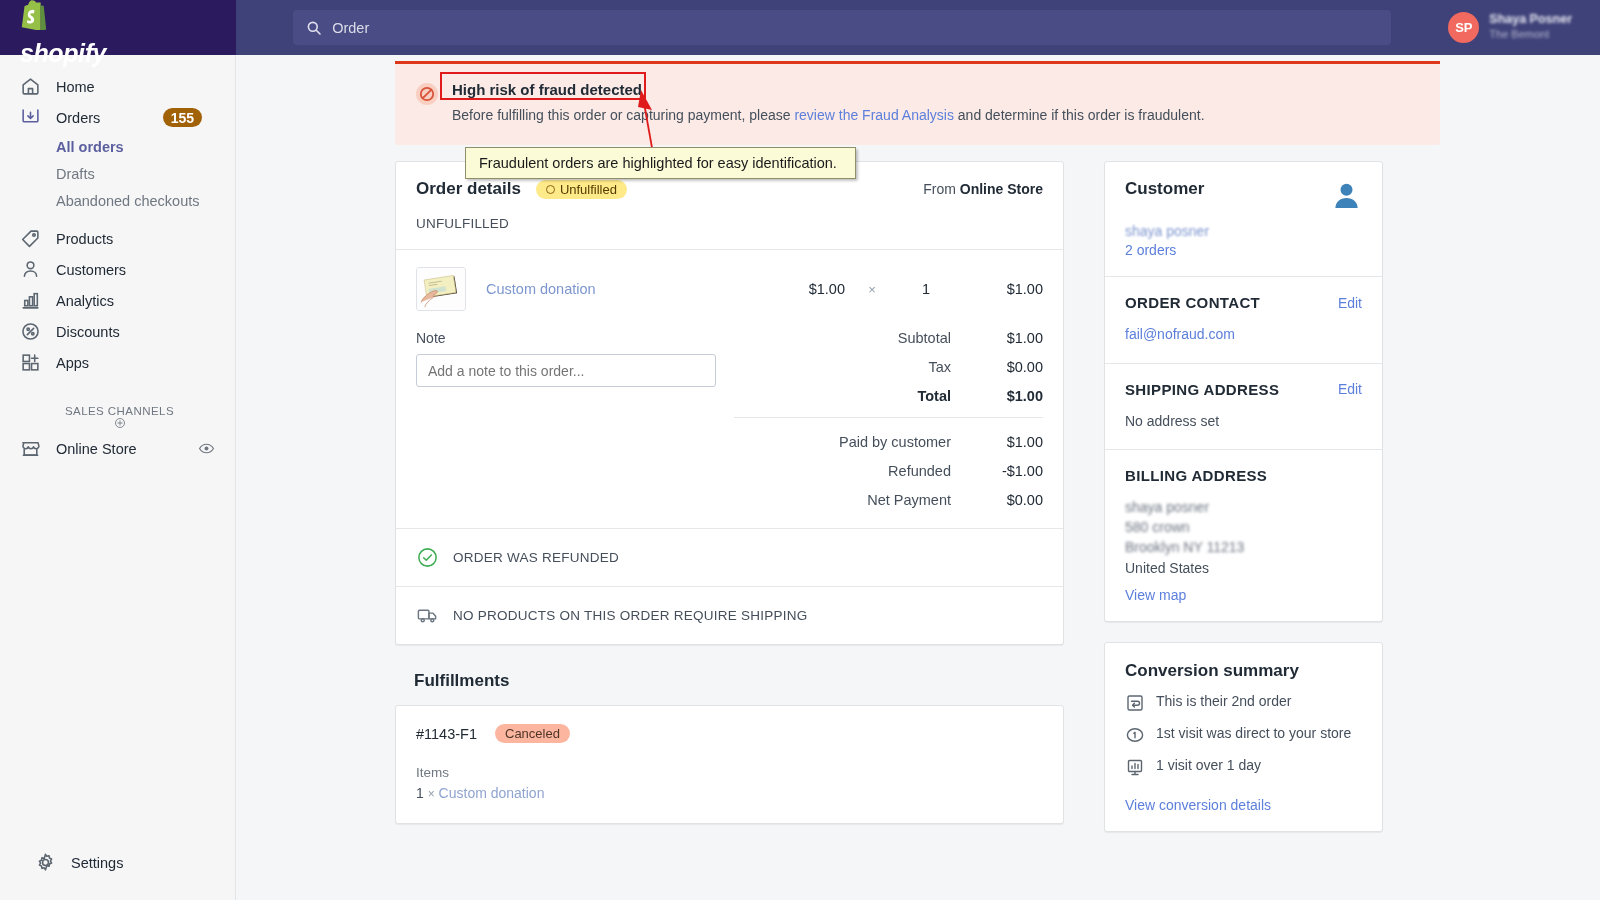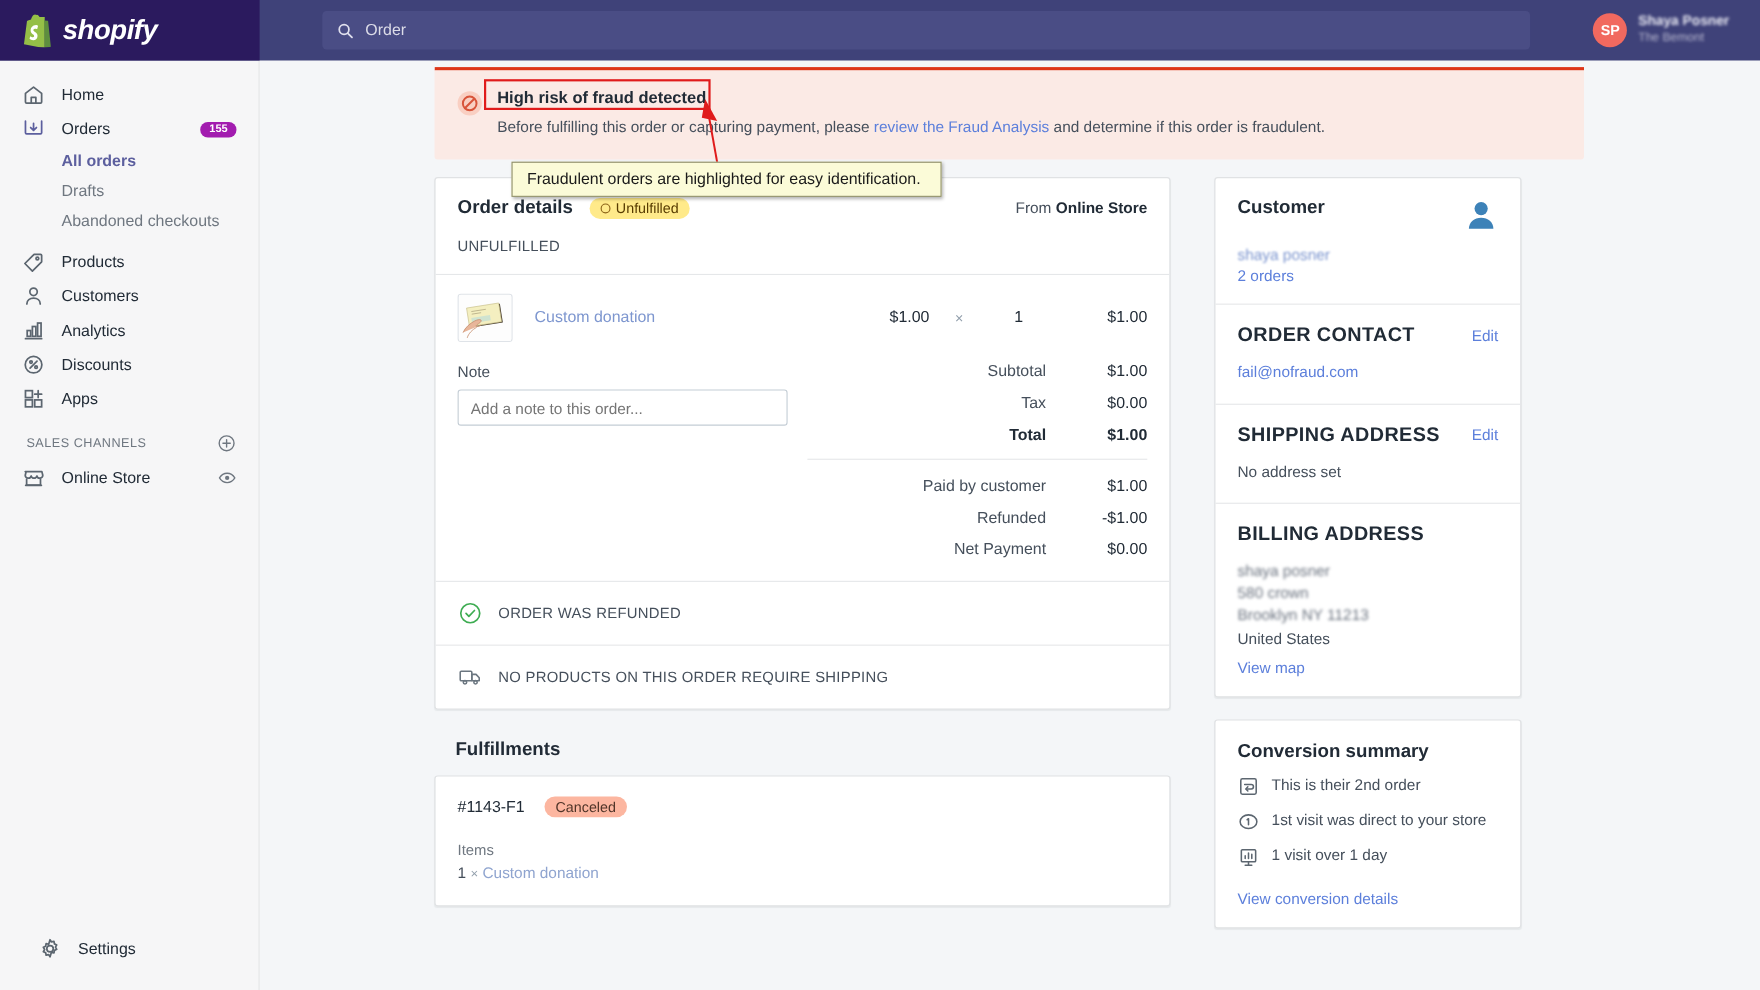--- a/index.html
+++ b/index.html
@@ -14,21 +14,21 @@
 
   
   .topbar {
     position: absolute; top: 0; left: 0; width: 1600px; height: 55px;
     background: #3f4279;
     display: flex; align-items: center;
     z-index: 30;
   }
   .brand {
     width: 236px; height: 55px; background: #2b1a5e;
-    display: flex; align-items: center; gap: 9px; padding-left: 20px;
+    display: flex; gap: 9px; padding-left: 20px; flex-direction: column;
   }
   .brand-logo { width: 28px; height: 30px; flex: none; }
   .brand-word {
     color: #fff; font-size: 25px; font-weight: bold; font-style: italic;
     letter-spacing: -0.4px;
   }
   .search-wrap { flex: 1; display: flex; justify-content: center; }
   .search-box {
     width: 1098px; height: 35px; background: #4a4d85;
     border-radius: 4px; display: flex; align-items: center;
@@ -61,34 +61,34 @@
   }
   .nav-item {
     display: flex; align-items: center; gap: 15px;
     height: 31px; margin: 0 8px; padding-left: 12px;
     border-radius: 4px; cursor: pointer; position: relative;
   }
   .nav-item:first-child { margin-top: 16px; }
   .nav-icon { width: 21px; height: 21px; flex: none; color: #5c6670; }
   .nav-label { font-size: 14.5px; color: #212b36; }
   .count-badge {
-    position: absolute; right: 12px;
-    background: #a21caf; color: #fff;
-    font-size: 10px; font-weight: bold;
+    position: absolute; right: 25px;
+    background: #a16207; color: #fff;
+    font-size: 14px; font-weight: bold;
     border-radius: 10px; padding: 1.5px 8px;
   }
   .sub-item {
     height: 27px; margin: 0 8px; padding-left: 48px;
     display: flex; align-items: center;
     font-size: 14.5px; color: #6f7780; cursor: pointer; border-radius: 4px;
   }
   .sub-item.active { color: #5c5f9e; font-weight: bold; }
   .section-head {
-    margin-top: 13px; padding: 0 20px 0 24px; height: 24px;
-    display: flex; align-items: center; justify-content: space-between;
+    margin-top: 27px; padding: 0 20px 0 24px; height: 24px;
+    display: flex; align-items: center; justify-content: space-between; flex-direction: column;
   }
   .section-title {
     font-size: 11.5px; color: #6f7780; letter-spacing: 0.45px;
   }
   .circle-icon { width: 18px; height: 18px; color: #6f7780; cursor: pointer; }
   .channel-item {
     display: flex; align-items: center; gap: 15px;
     height: 31px; margin: 4px 8px 0; padding-left: 12px;
     border-radius: 4px; cursor: pointer; position: relative;
   }
@@ -221,21 +221,21 @@
   .cust-avatar { margin-left: auto; width: 31px; height: 31px; }
   .cust-link {
     padding: 13px 20px 0; font-size: 14px;
     color: #7d96cf; filter: blur(0.85px); cursor: pointer;
   }
   .cust-orders { padding: 3px 20px 18px; font-size: 14px; color: #5c7fdb; cursor: pointer; }
   .sub-head {
     display: flex; align-items: center; padding: 17px 20px 0;
   }
   .sub-head-title {
-    font-size: 18px; font-weight: bold; letter-spacing: .35px; color: #212b36;
+    font-size: 15px; font-weight: bold; letter-spacing: .35px; color: #212b36;
   }
   .edit-link { margin-left: auto; font-size: 14px; color: #5c7fdb; cursor: pointer; }
   .sub-body { padding: 13px 20px 18px; font-size: 14px; color: #454f5b; line-height: 1.45; }
   .addr-blur { filter: blur(1.6px); color: #6c7480; }
   .view-map { padding: 9px 20px 18px; font-size: 14px; color: #5c7fdb; cursor: pointer; }
 
   .conv-title { font-size: 17px; font-weight: bold; padding: 18px 20px 0; }
   .conv-row {
     display: flex; align-items: flex-start; gap: 11px;
     padding: 12px 20px 0; font-size: 14px; color: #454f5b;

